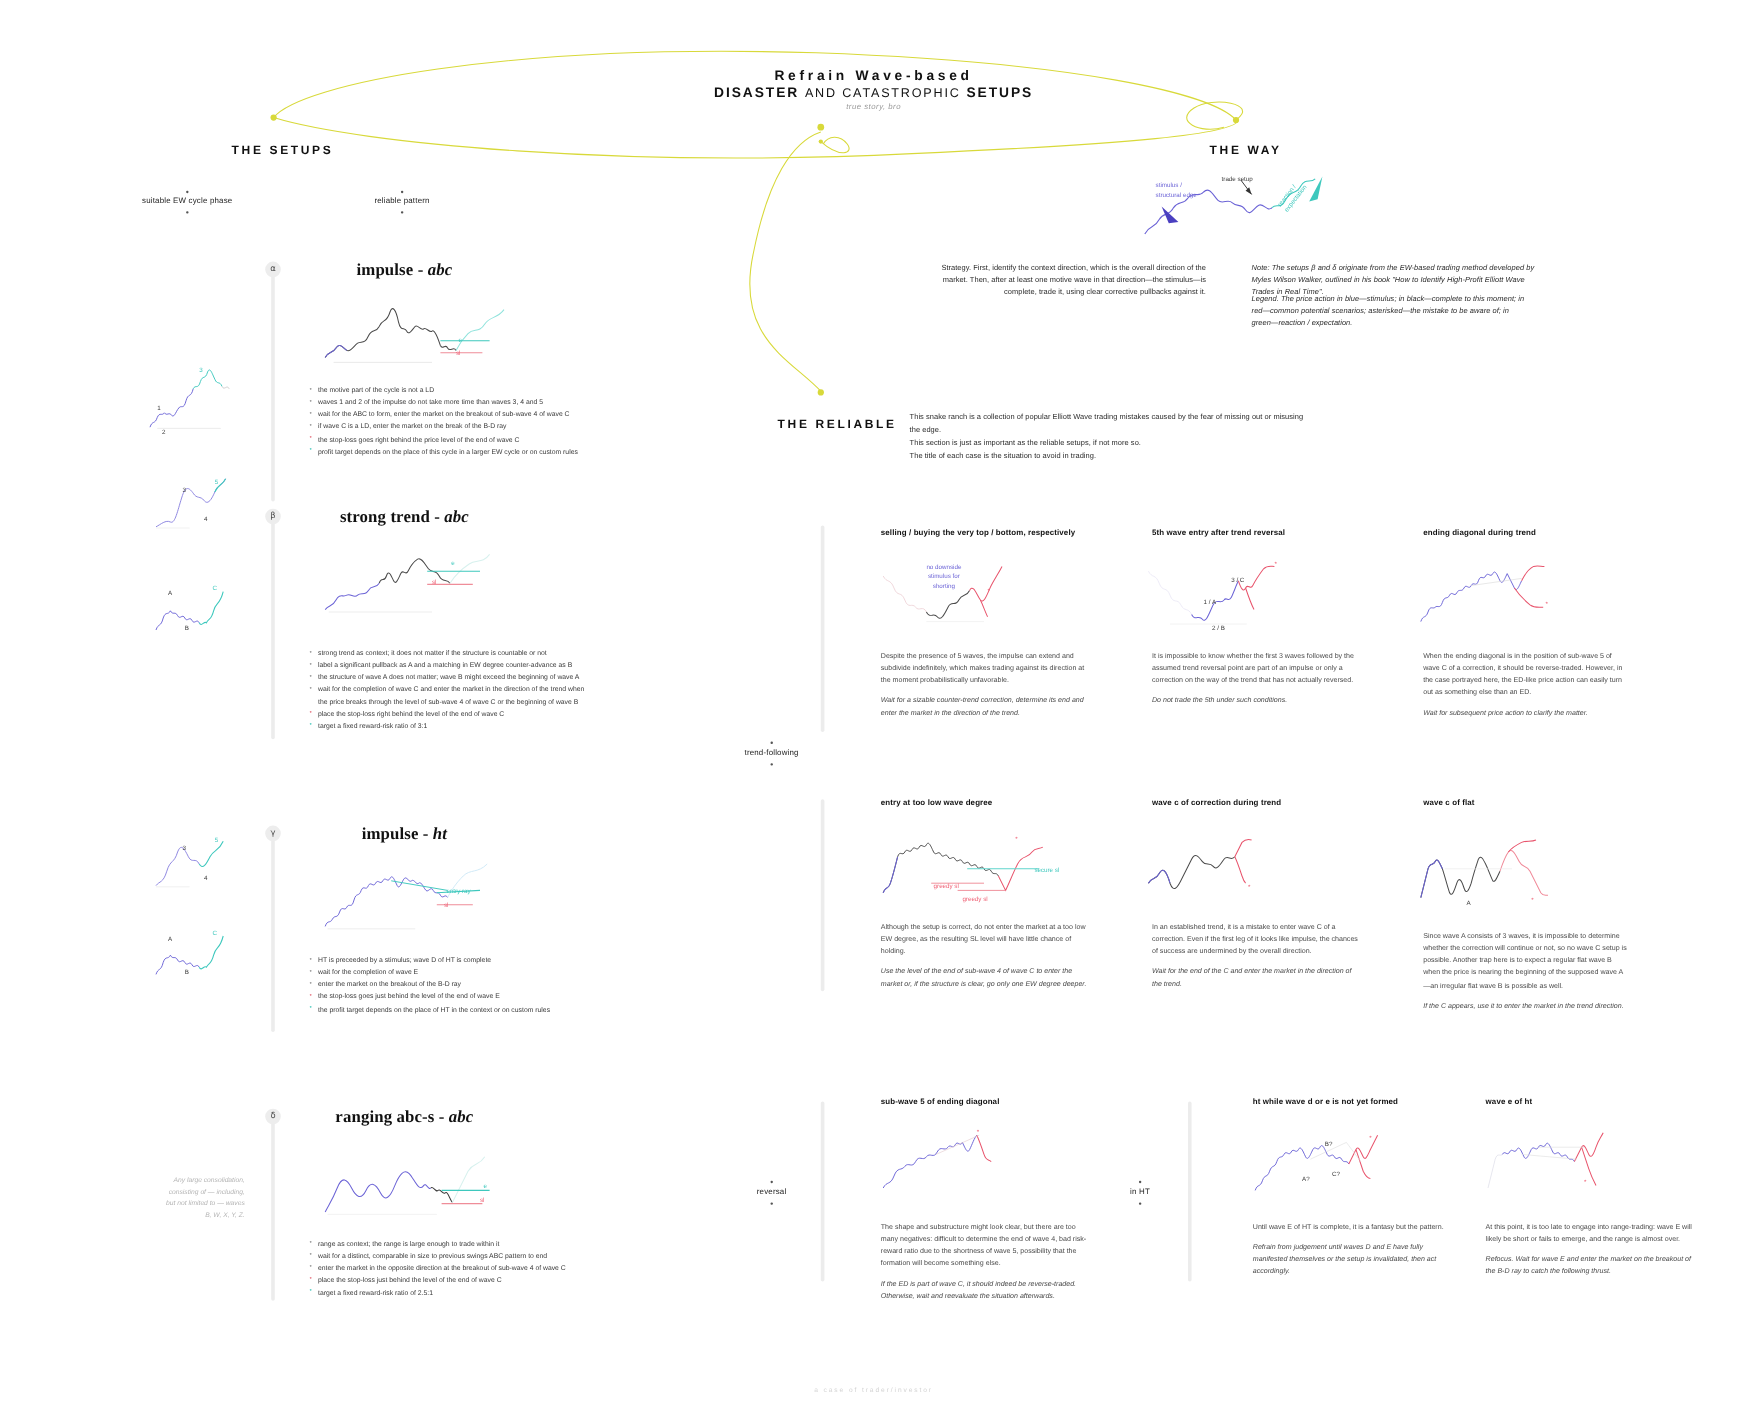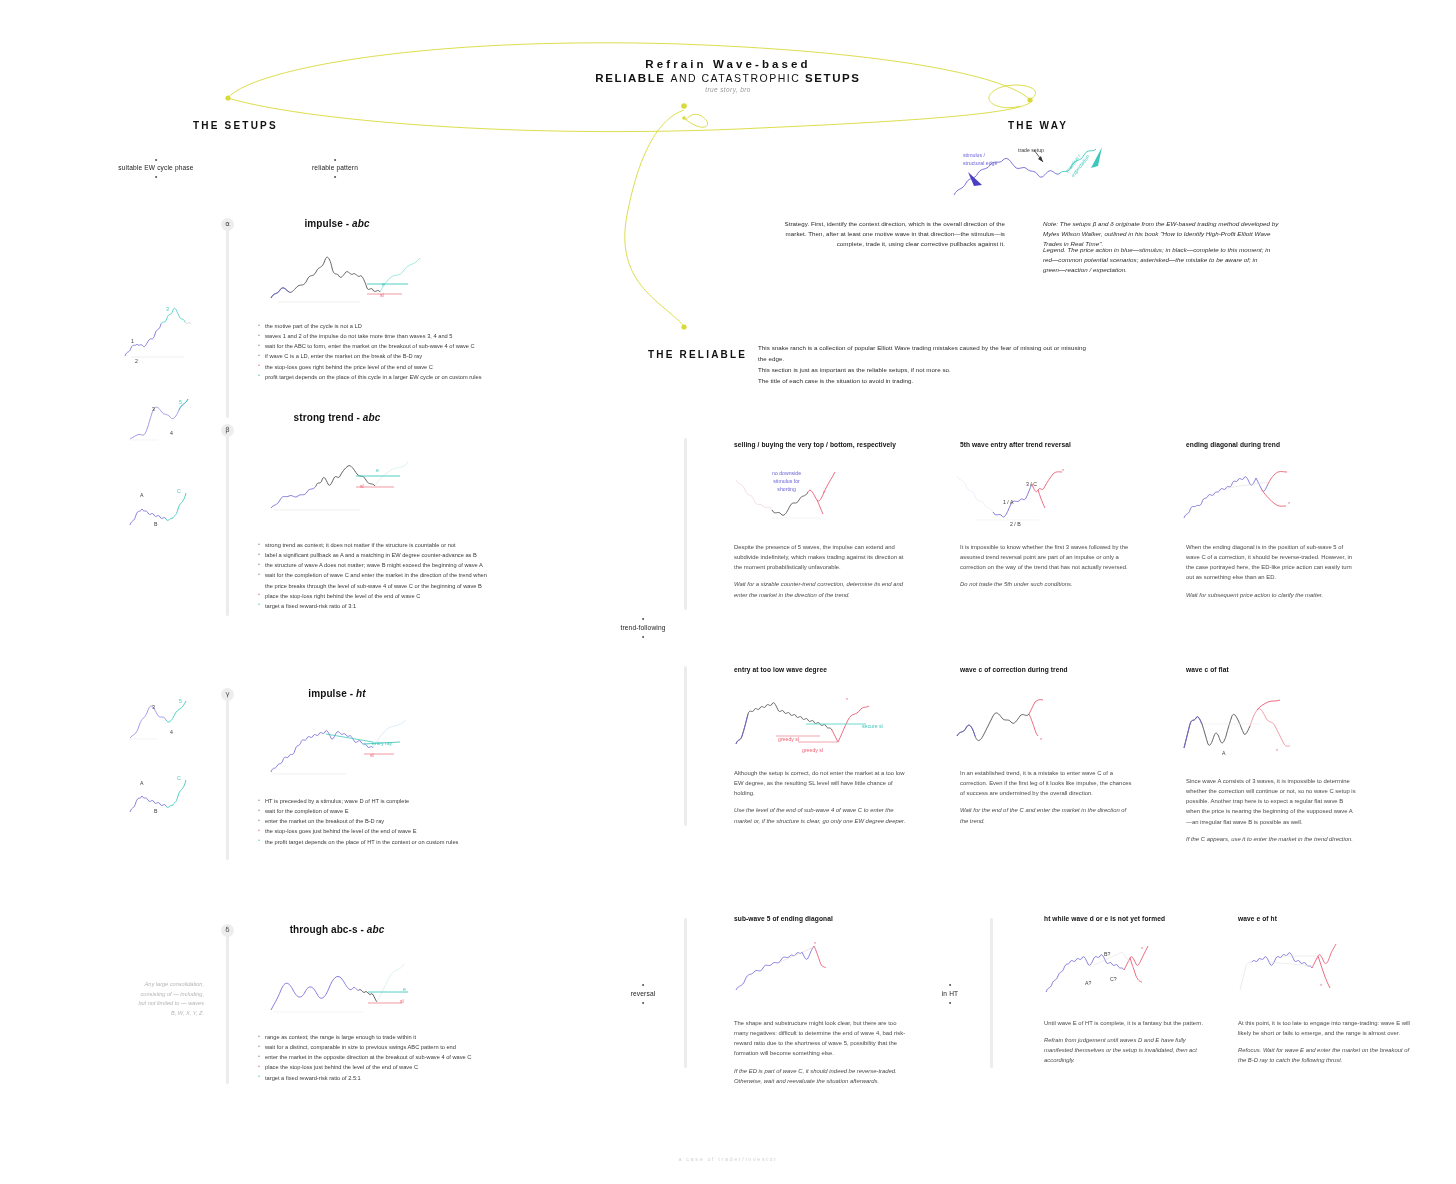--- a/index.html
+++ b/index.html
@@ -46,22 +46,22 @@
   .para.right{text-align:right;}
 
   
   .rail{position:absolute;width:2.6px;border-radius:2px;background:#ececec;}
   .greek{
     position:absolute;width:13px;height:13px;border-radius:50%;
     background:#ededed;color:#4a4a4a;font-size:7px;line-height:13px;text-align:center;
     font-family:"DejaVu Sans",sans-serif;
   }
   .setup-title{
-    position:absolute;font-size:10px;font-weight:700;color:#111;white-space:nowrap;
-    transform:translateX(-50%);letter-spacing:.1px;
+    position:absolute;font-size:14px;font-weight:700;color:#111;white-space:nowrap;
+    transform:translateX(-50%);letter-spacing:.1px;font-family:Liberation Serif, serif;
   }
   .setup-title i{font-weight:700;font-style:italic;}
   .bullets{position:absolute;font-size:5.7px;line-height:1.78;color:#3a3a3a;}
   .bullets div{position:relative;padding-left:7px;white-space:nowrap;}
   .bullets div::before{
     content:"•";position:absolute;left:0;top:-.5px;font-size:5.5px;color:#9a9a9a;
   }
   .bullets div.red::before{color:#e8808c;}
   .bullets div.grn::before{color:#5ecfc4;}
   .bullets div.cont{padding-left:7px;}
@@ -104,21 +104,21 @@
   </g>
   <circle cx="228" cy="98" r="2.6" fill="#d8d93a"></circle>
   <circle cx="1030" cy="100" r="2.6" fill="#d8d93a"></circle>
   <circle cx="684" cy="106" r="2.8" fill="#d8d93a"></circle>
   <circle cx="684" cy="118" r="1.8" fill="#d8d93a"></circle>
   <circle cx="684" cy="327" r="2.6" fill="#d8d93a"></circle>
 </svg>
 
 <div class="title1">Refrain Wave-based</div>
 <div class="title2">
-  <span>RELIABLE</span>
+  <span>DISASTER</span>
   <span class="lite">AND CATASTROPHIC</span>
   <span>SETUPS</span>
 </div>
 <div class="subtitle">true story, bro</div>
 
 <div class="anchor-label" style="left:193px;top:120px;">THE SETUPS</div>
 <div class="anchor-label" style="left:1008px;top:120px;">THE WAY</div>
 <div class="anchor-label" style="left:648px;top:349px;">THE RELIABLE</div>
 
 <div class="mini-dot" style="left:156px;top:159px;"></div>
@@ -239,21 +239,21 @@
     <div>the motive part of the cycle is not a LD</div>
     <div>waves 1 and 2 of the impulse do not take more time than waves 3, 4 and 5</div>
     <div>wait for the ABC to form, enter the market on the breakout of sub-wave 4 of wave C</div>
     <div>if wave C is a LD, enter the market on the break of the B-D ray</div>
     <div class="red">the stop-loss goes right behind the price level of the end of wave C</div>
     <div class="grn">profit target depends on the place of this cycle in a larger EW cycle or on custom rules</div>
   </div>
 
 <div class="rail" style="left:226px;top:434px;height:182px;"></div>
 <div class="greek" style="left:221px;top:424px;">β</div>
-<div class="setup-title" style="left:337px;top:412px;">
+<div class="setup-title" style="left:337px;top:424px;">
   <span>strong trend - </span><i>abc</i>
 </div>
 <svg class="abs" style="left:268px;top:456px;" width="160" height="62" viewBox="0 0 160 62">
   <path d="M3,52 C6,48 9,50 12,44 C15,38 18,42 21,40 C24,38 27,43 30,40
            C33,37 36,41 39,36 C42,31 45,35 48,30" fill="none" stroke="#6b63d6" stroke-width="0.85"></path>
   <path d="M48,30 C50,24 52,30 54,24 C56,18 58,24 60,28 C62,32 64,26 66,22
            C68,18 70,24 72,20 C74,16 77,12 80,10 C83,8 86,14 89,18
            C92,22 95,18 98,24" fill="none" stroke="#4a4a4a" stroke-width="0.85"></path>
   <path d="M98,24 C101,30 104,26 107,30" fill="none" stroke="#4a4a4a" stroke-width="0.85"></path>
   <path d="M107,30 C112,22 117,18 123,14 C129,10 134,14 140,6" fill="none" stroke="#d7f1ee" stroke-width="0.85"></path>
@@ -297,21 +297,21 @@
     <div>HT is preceeded by a stimulus; wave D of HT is complete</div>
     <div>wait for the completion of wave E</div>
     <div>enter the market on the breakout of the B-D ray</div>
     <div class="red">the stop-loss goes just behind the level of the end of wave E</div>
     <div class="grn">the profit target depends on the place of HT in the context or on custom rules</div>
   </div>
 
 <div class="rail" style="left:226px;top:934px;height:150px;"></div>
 <div class="greek" style="left:221px;top:924px;">δ</div>
 <div class="setup-title" style="left:337px;top:924px;">
-  <span>through abc-s - </span><i>abc</i>
+  <span>ranging abc-s - </span><i>abc</i>
 </div>
 <div class="side-note" style="left:132px;top:980px;">Any large consolidation, consisting of — including, but not limited to — waves B, W, X, Y, Z.</div>
 <svg class="abs" style="left:268px;top:960px;" width="160" height="60" viewBox="0 0 160 60">
   <path d="M3,50 C6,44 9,40 13,30 C17,20 21,22 25,30 C29,38 33,40 37,32
            C41,24 45,26 49,34 C53,42 57,38 61,28 C65,18 69,14 73,18
            C77,22 81,34 85,28 C87,25 89,32 91,30" fill="none" stroke="#6b63d6" stroke-width="0.85"></path>
   <path d="M91,30 C93,28 95,34 97,32 C99,30 101,36 103,34 C105,32 107,40 109,42" fill="none" stroke="#3a3a3a" stroke-width="0.85"></path>
   <path d="M109,42 C113,34 117,26 122,16 C127,8 131,12 136,4" fill="none" stroke="#d7f1ee" stroke-width="0.85"></path>
   <line x1="100" y1="32" x2="140" y2="32" stroke="#3ec8bd" stroke-width="0.9"></line>
   <line x1="100" y1="43" x2="134" y2="43" stroke="#ef8d99" stroke-width="0.9"></line>

